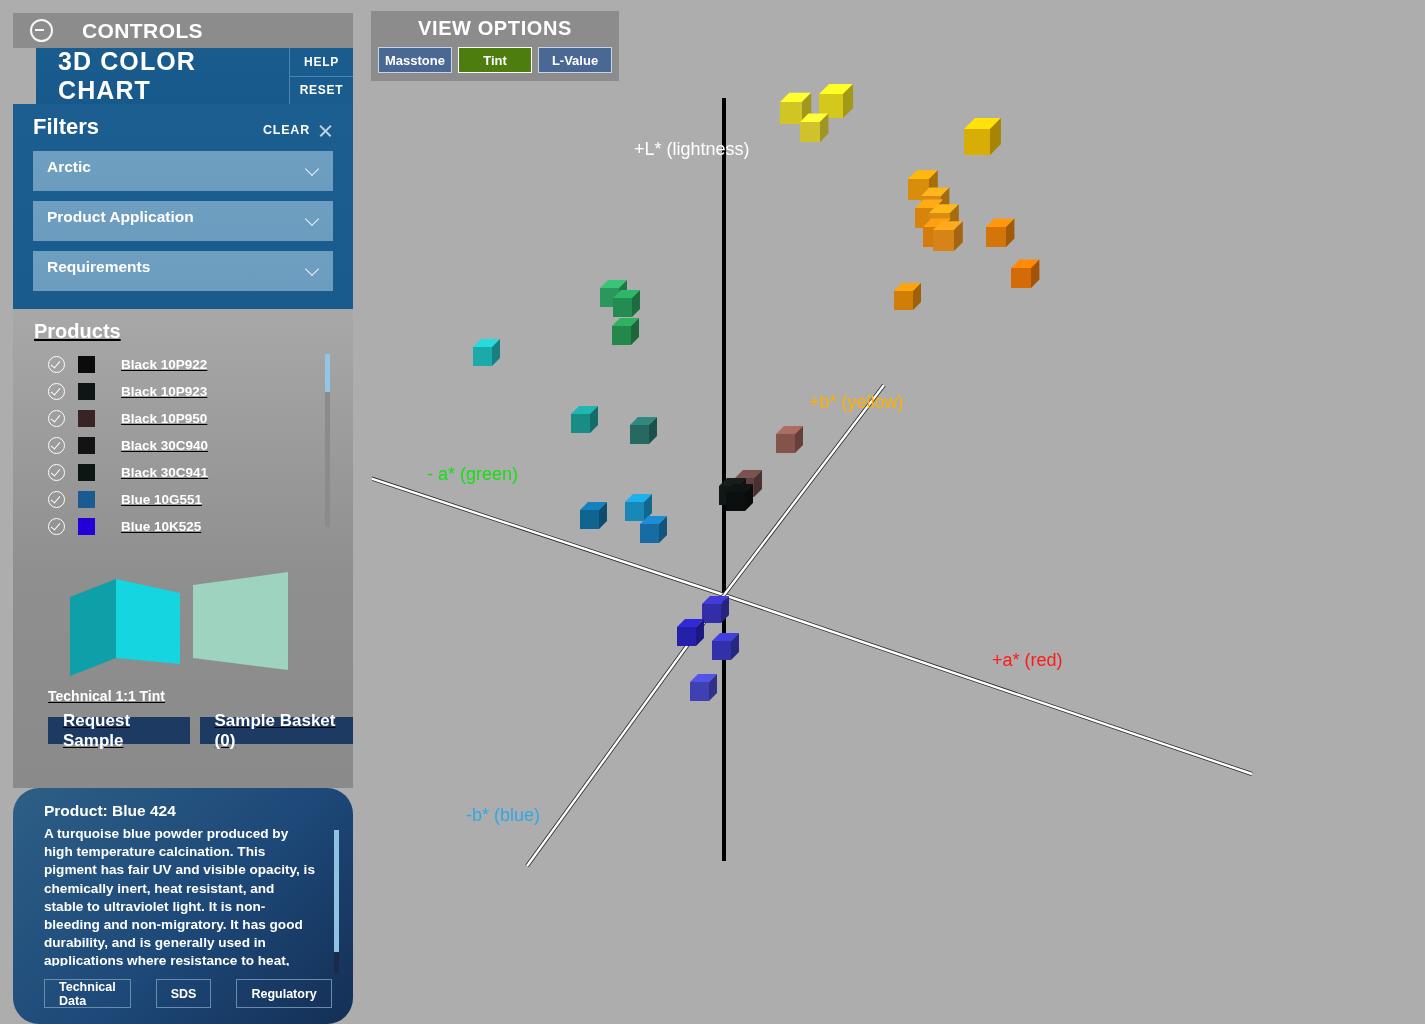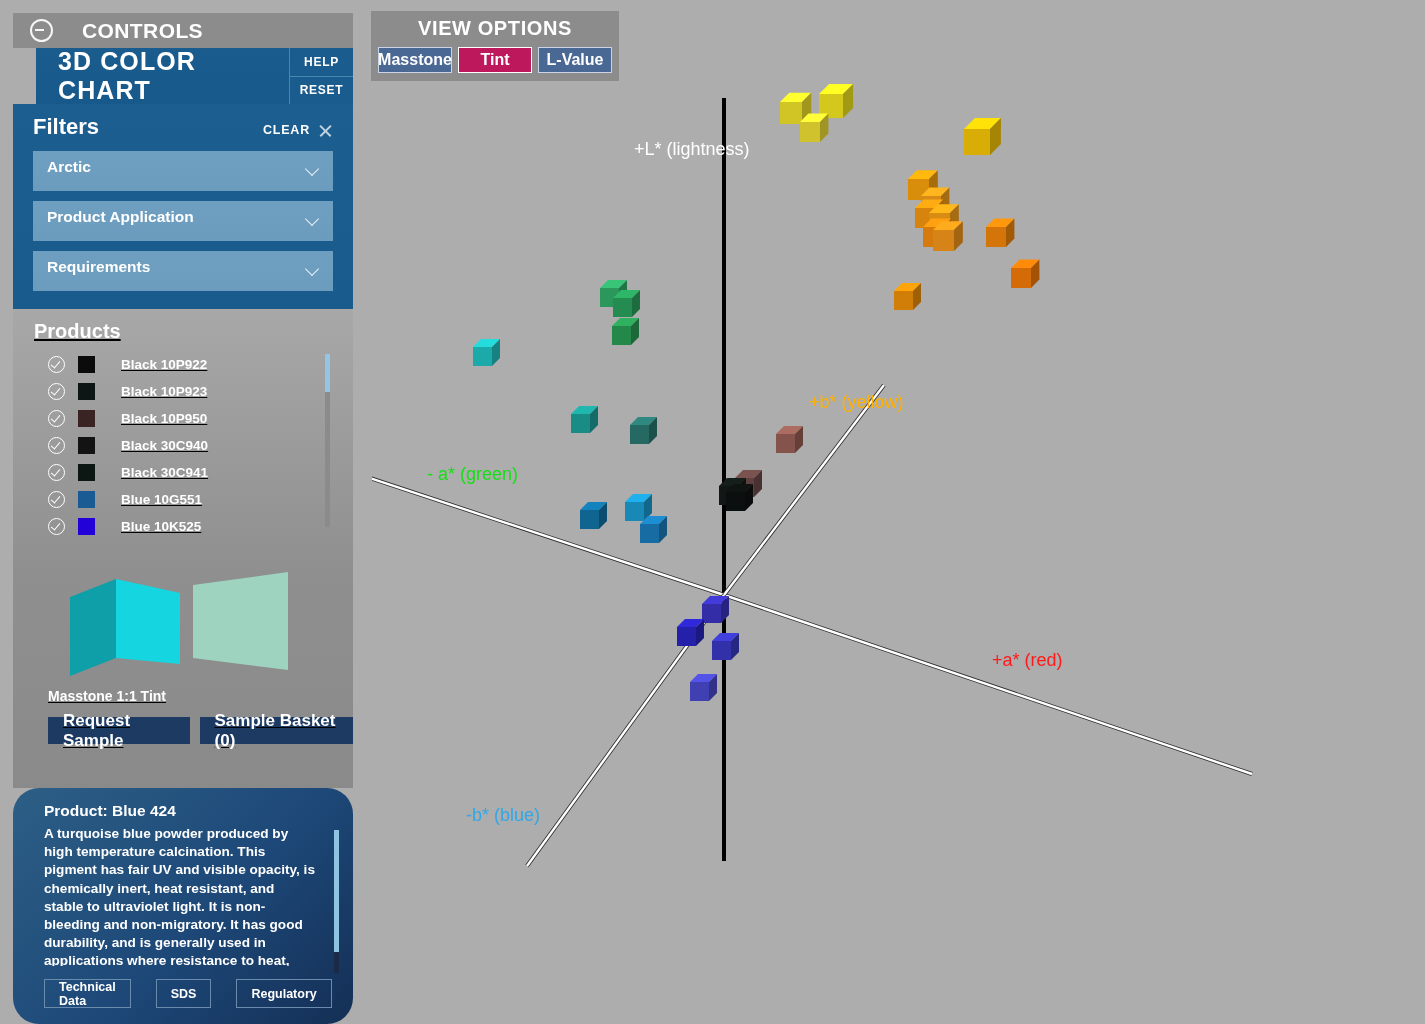--- a/index.html
+++ b/index.html
@@ -359,29 +359,29 @@
     display: flex;
     gap: 6px;
     justify-content: center;
   }
   .view-tab {
     width: 74px;
     height: 26px;
     background: #4a6894;
     border: 1px solid #c9d5e4;
     color: #ffffff;
-    font-size: 16px;
+    font-size: 13px;
     font-weight: bold;
     display: flex;
     align-items: center;
     justify-content: center;
     box-sizing: border-box;
   }
   .view-tab.active {
-    background: #be185d;
+    background: #4d7c0f;
     border-color: #ffffff;
   }
 
   
   #plot {
     position: absolute;
     left: 372px;
     top: 0;
     width: 1065px;
     height: 1024px;
@@ -471,21 +471,21 @@
     <div class="list-scrollbar">
       <div class="list-scrollbar-thumb"></div>
     </div>
 
     <div class="preview-area">
       <svg width="340" height="122" viewBox="0 0 340 122">
         <polygon id="pv-cube-left" points="57,37 103,19 103,98 57,116" fill="#0f9fa8"></polygon>
         <polygon id="pv-cube-right" points="103,19 167,33 167,104 103,98" fill="#15d6e0"></polygon>
         <polygon id="pv-plane" points="180,25 275,12 275,110 180,98" fill="#9ed3bf"></polygon>
       </svg>
-      <div class="preview-label">Masstone 1:1 Tint</div>
+      <div class="preview-label">Technical 1:1 Tint</div>
       <div class="sample-buttons">
         <div class="sample-btn">Request Sample</div>
         <div class="sample-btn">Sample Basket (0)</div>
       </div>
     </div>
   </div>
 
   <div class="desc-panel">
     <div class="desc-title">Product: Blue 424</div>
     <div class="desc-body">A turquoise blue powder produced by high temperature calcination. This pigment has fair UV and visible opacity, is chemically inert, heat resistant, and stable to ultraviolet light. It is non-bleeding and non-migratory. It has good durability, and is generally used in applications where resistance to heat, light, and weather are needed. It is compatible with most resin systems</div>

